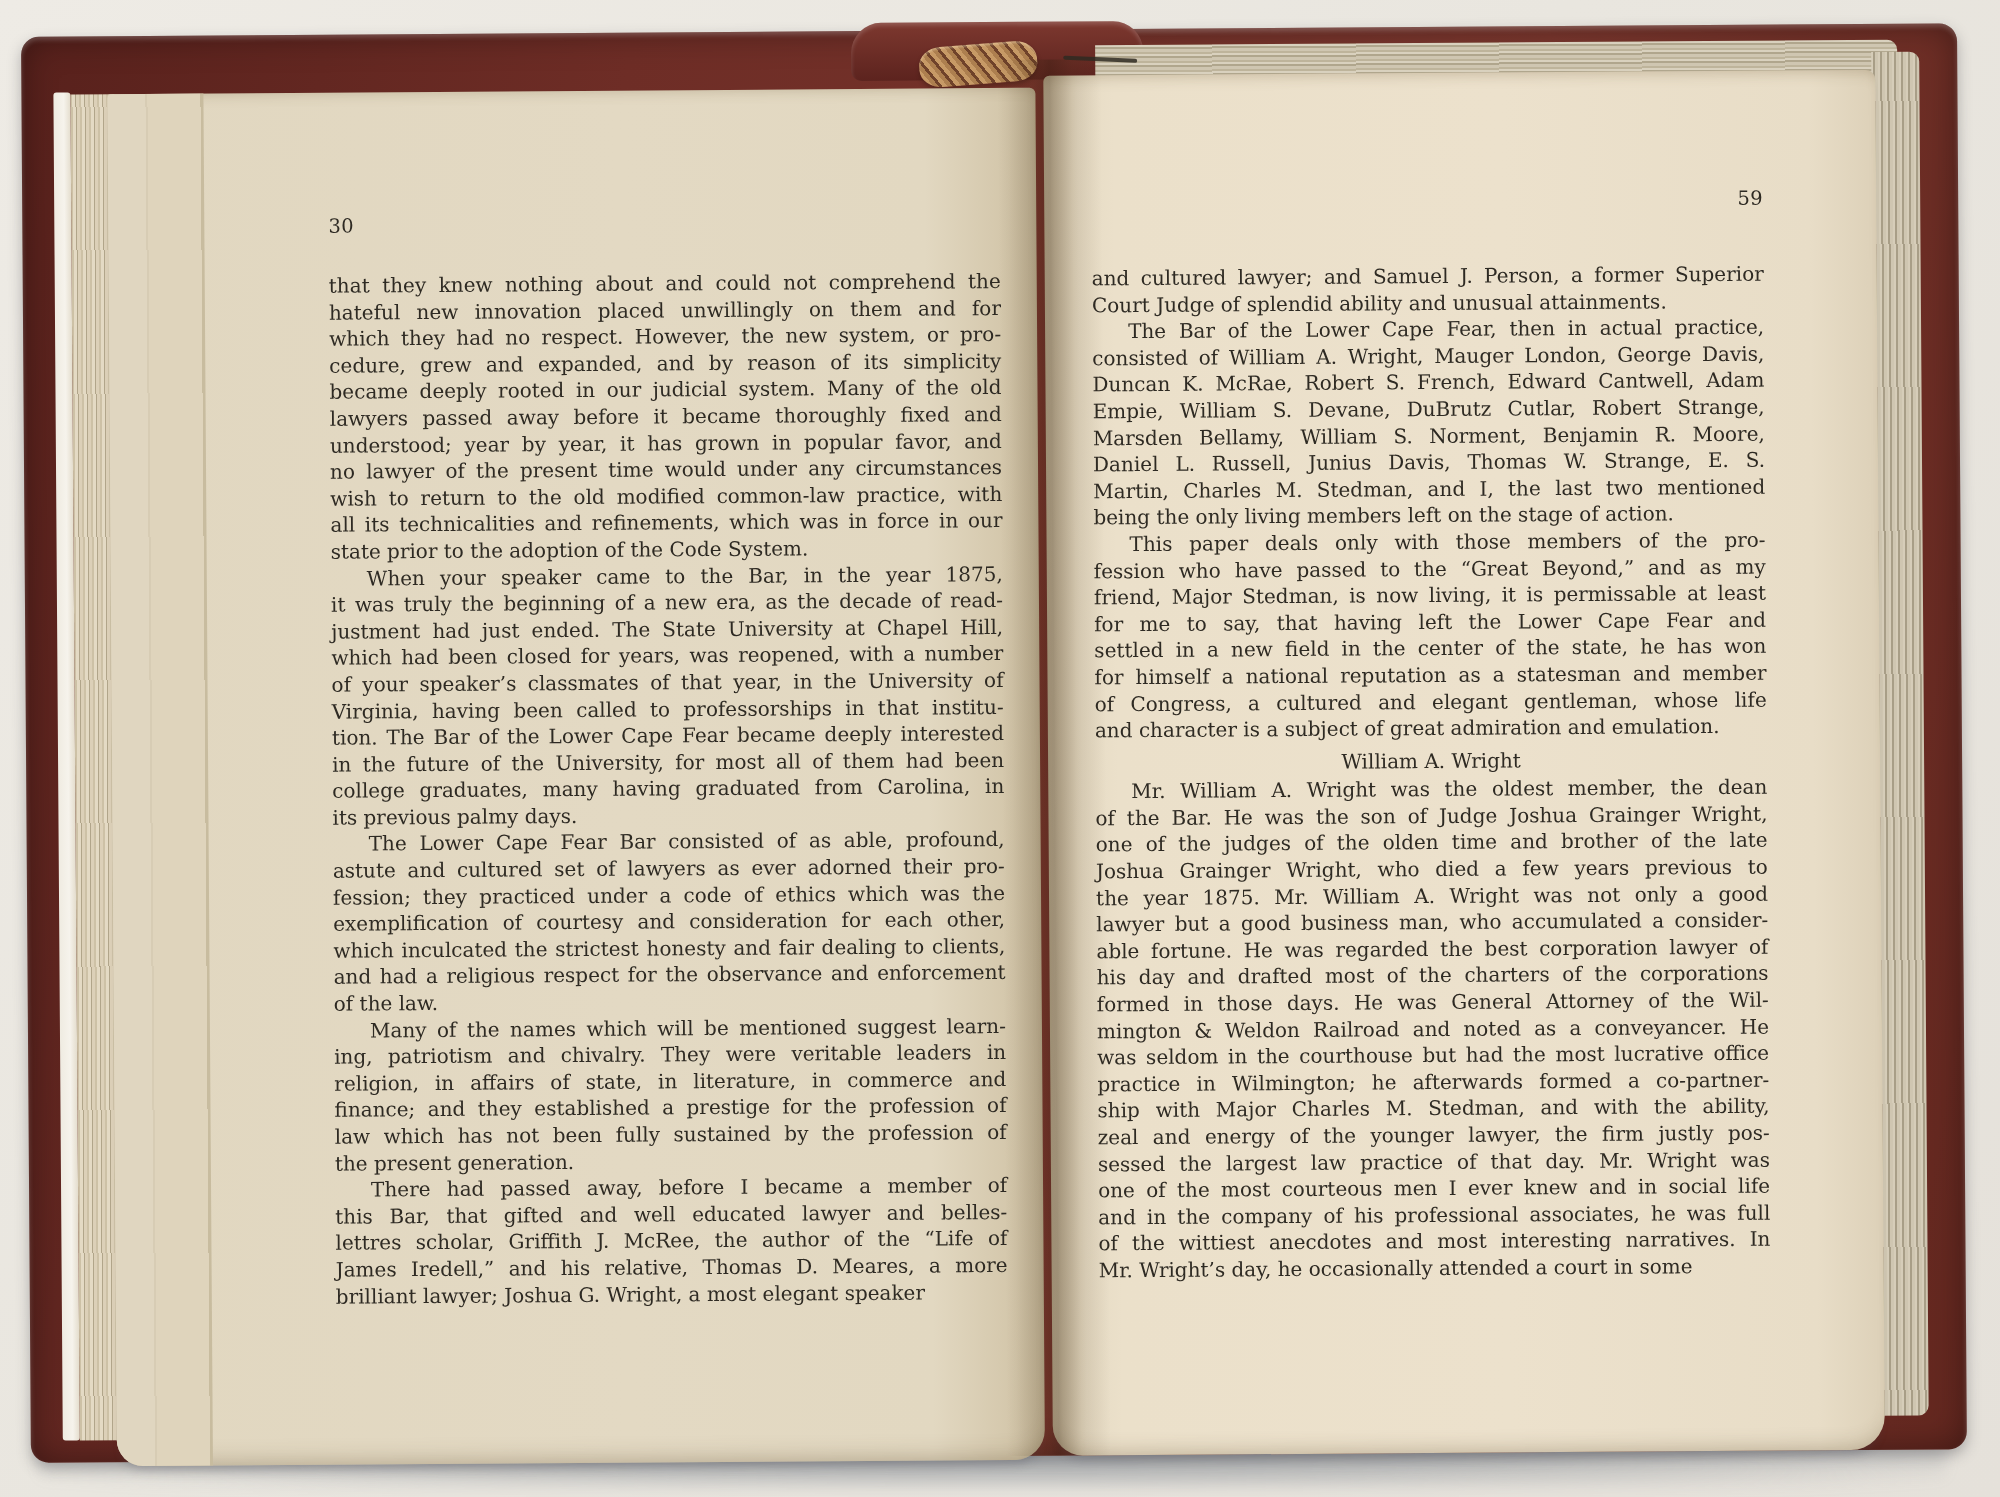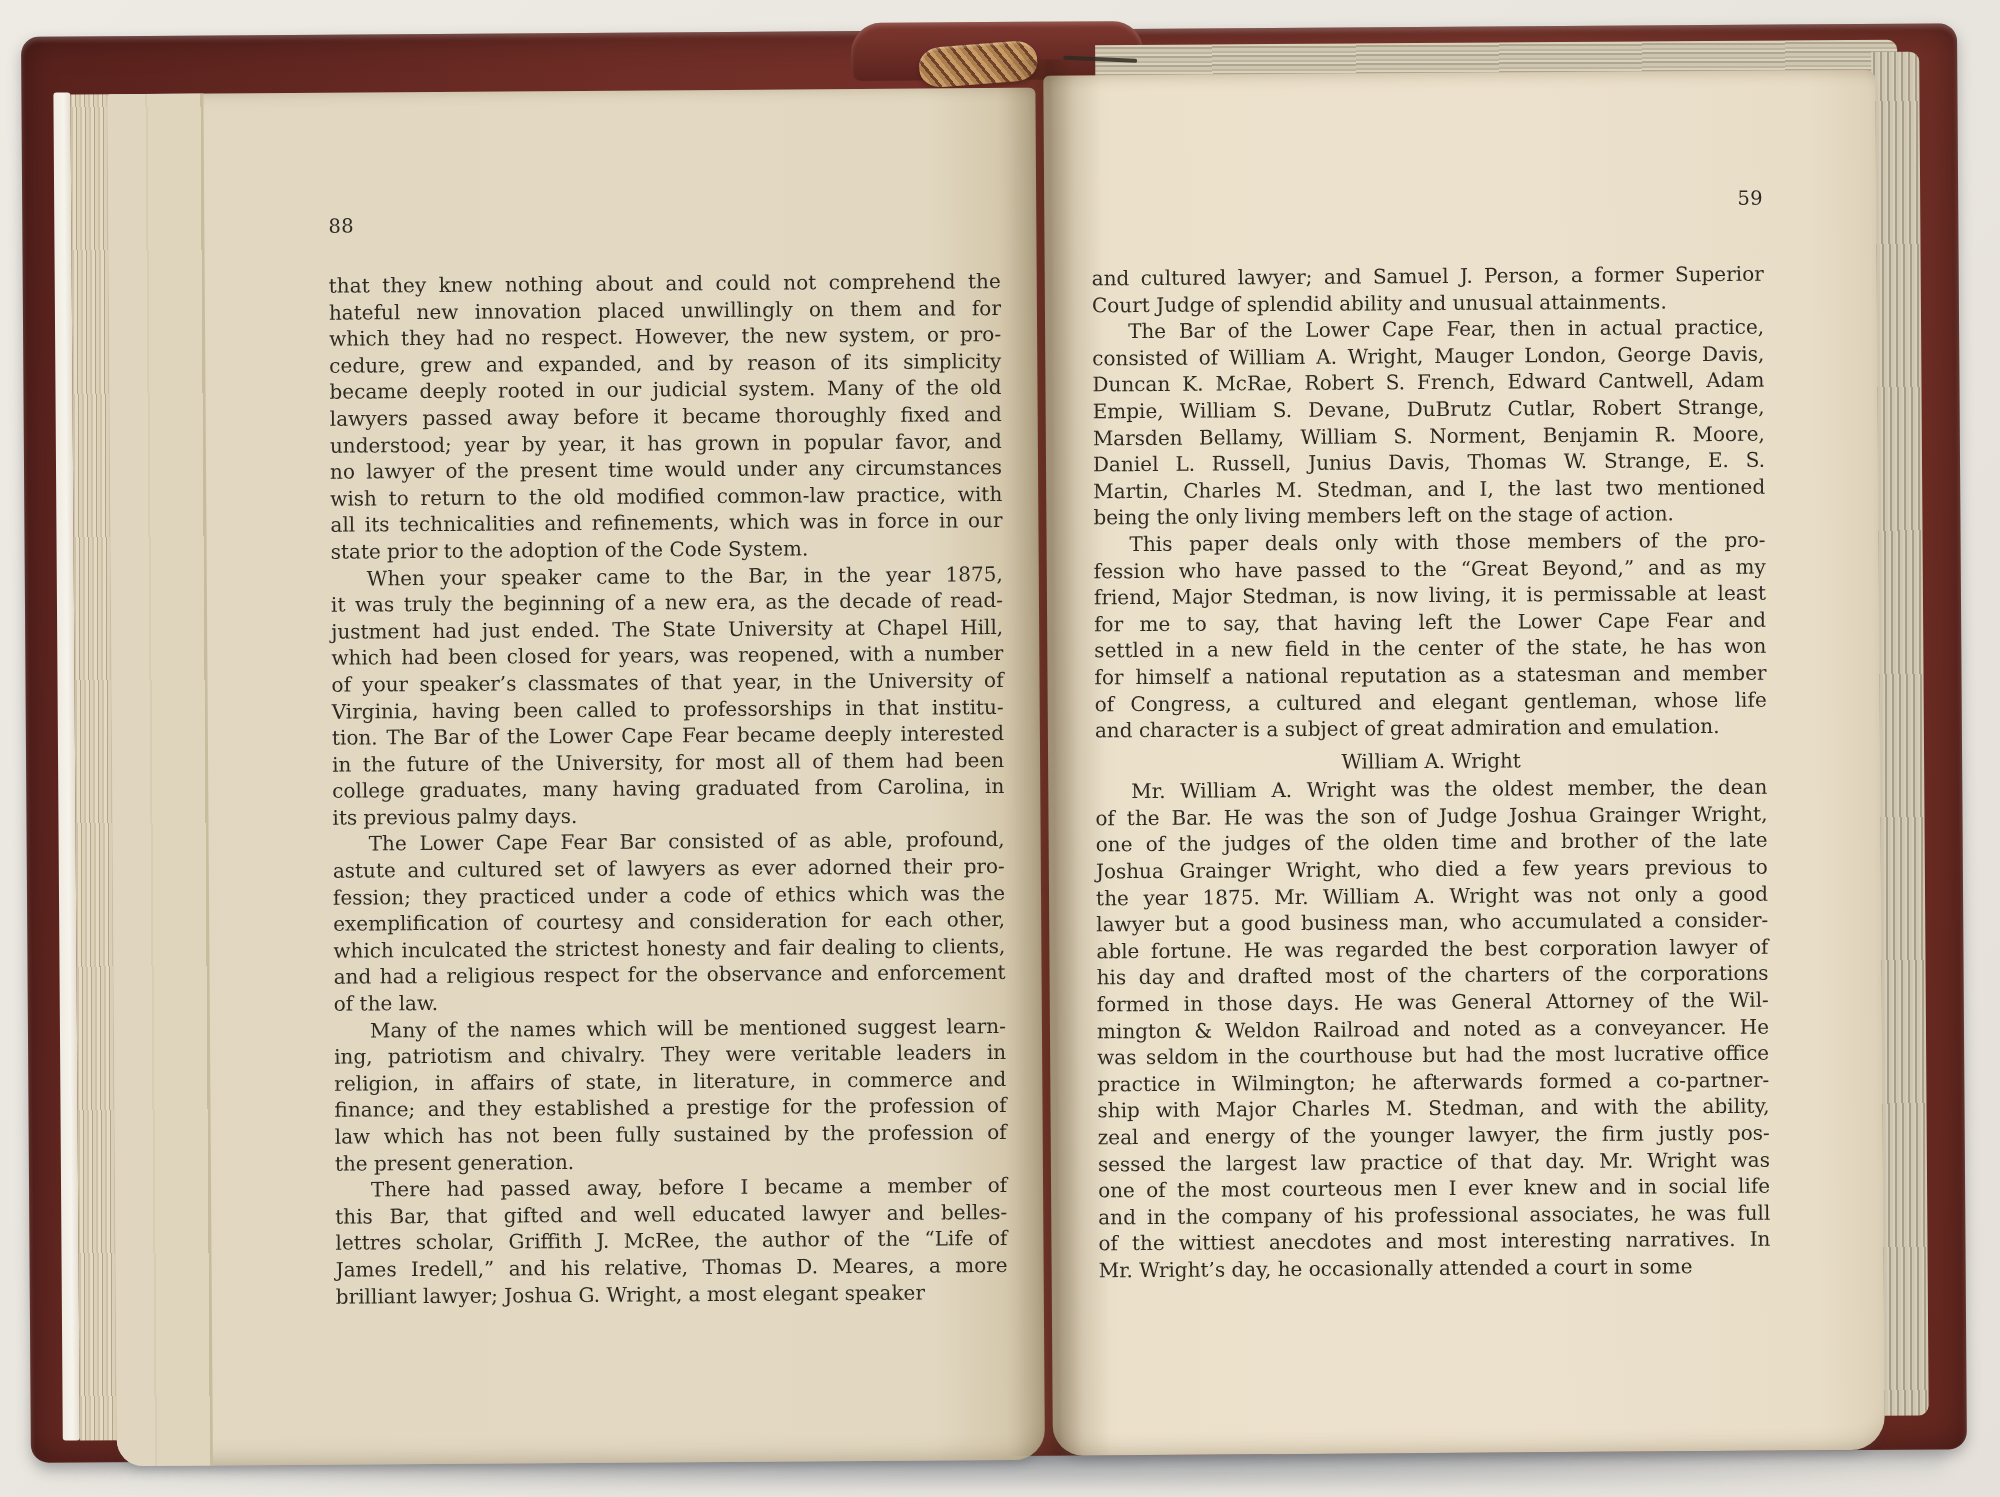--- a/index.html
+++ b/index.html
@@ -99,21 +99,21 @@
     <div class="spine-bump"></div>
     <div class="headband"></div>
     <div class="edges-top"></div>
     <div class="page-gap-slit"></div>
     <div class="endpaper-edge"></div>
     <div class="edges-left"></div>
     <div class="edges-right"></div>
 
     <div class="page left-page">
       <div class="left-underpage"></div>
-      <div class="page-number pn-left">88</div>
+      <div class="page-number pn-left">30</div>
       <div class="text-block tb-left">
           <div class="line">that they knew nothing about and could not comprehend the</div>
           <div class="line">hateful new innovation placed unwillingly on them and for</div>
           <div class="line">which they had no respect. However, the new system, or pro-</div>
           <div class="line">cedure, grew and expanded, and by reason of its simplicity</div>
           <div class="line">became deeply rooted in our judicial system. Many of the old</div>
           <div class="line">lawyers passed away before it became thoroughly fixed and</div>
           <div class="line">understood; year by year, it has grown in popular favor, and</div>
           <div class="line">no lawyer of the present time would under any circumstances</div>
           <div class="line">wish to return to the old modified common-law practice, with</div>

